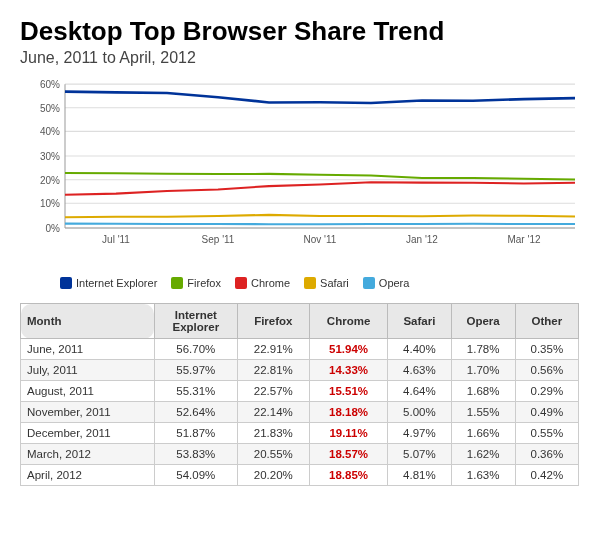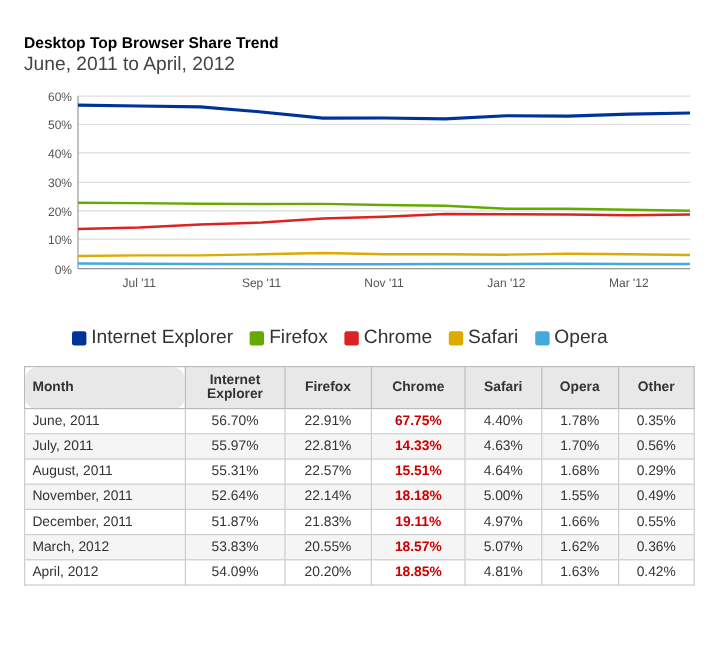--- a/index.html
+++ b/index.html
@@ -7,25 +7,24 @@
       font-family: Arial, sans-serif;
       font-size: 12px;
       background: #fff;
       color: #333;
       width: 599px;
     }
     .container {
       padding: 16px 20px;
     }
     h1 {
-      font-size: 13px;
+      font-size: 26px;
       font-weight: bold;
       margin-bottom: 2px;
       color: #000;
-      margin-top: 12px;
     }
     .subtitle {
       font-size: 16px;
       color: #444;
       margin-bottom: 12px;
     }
     .chart-area {
       position: relative;
       width: 100%;
       height: 190px;
@@ -40,21 +39,21 @@
       flex-wrap: wrap;
       gap: 6px 14px;
       margin-bottom: 14px;
       padding-left: 40px;
       align-items: center;
     }
     .legend-item {
       display: flex;
       align-items: center;
       gap: 4px;
-      font-size: 16px;
+      font-size: 11px;
     }
     .legend-dot {
       width: 12px;
       height: 12px;
       border-radius: 2px;
     }
     table {
       width: 100%;
       border-collapse: collapse;
       font-size: 11.5px;
@@ -232,21 +231,21 @@
         <th>Safari</th>
         <th>Opera</th>
         <th>Other</th>
       </tr>
     </thead>
     <tbody id="table-body">
     <tr>
           <td>June, 2011</td>
           <td>56.70%</td>
           <td>22.91%</td>
-          <td class="col-chrome">67.75%</td>
+          <td class="col-chrome">51.94%</td>
           <td>4.40%</td>
           <td>1.78%</td>
           <td>0.35%</td>
         </tr>
         <tr>
           <td>July, 2011</td>
           <td>55.97%</td>
           <td>22.81%</td>
           <td class="col-chrome">14.33%</td>
           <td>4.63%</td>

